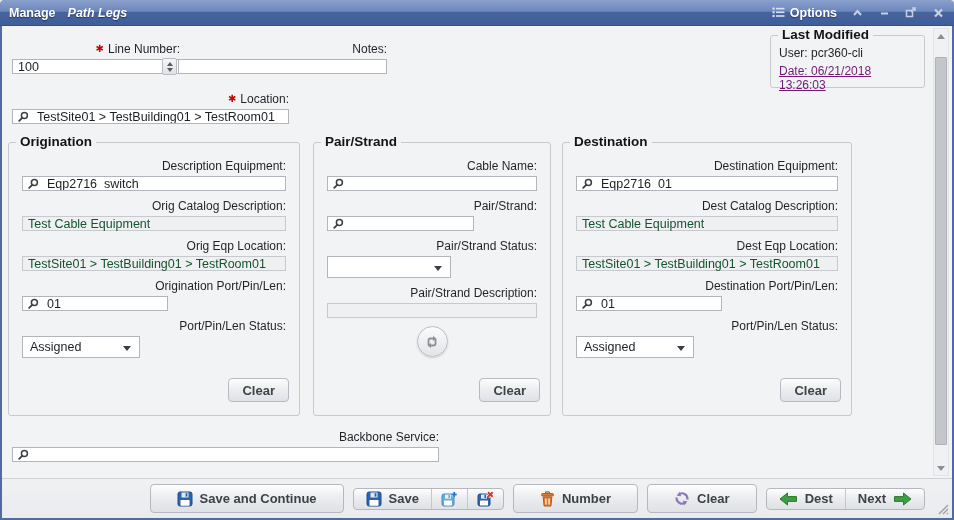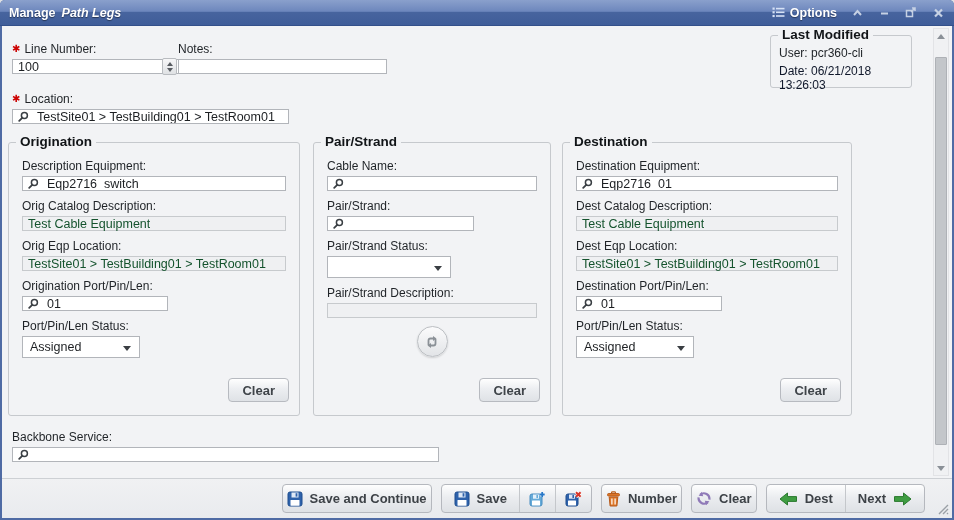--- a/index.html
+++ b/index.html
@@ -5,29 +5,29 @@
   * { margin:0; padding:0; box-sizing:border-box; }
   html,body { width:954px; height:520px; background:#dfe1e4; font-family:"Liberation Sans", sans-serif; }
   .window { position:relative; width:954px; height:520px; background:#4f6ba4; border-radius:5px 5px 0 0; overflow:hidden; }
 
   
   .titlebar { position:absolute; top:0; left:0; right:0; height:26px;
     background:linear-gradient(#8aa0cc 0%, #6d87bd 45%, #47649e 50%, #3f5d99 100%);
     border-bottom:1px solid #33508a; border-radius:4px 4px 0 0;
     display:flex; align-items:center; padding:0 9px; color:#fff; }
   .title { font-size:12.5px; font-weight:bold; text-shadow:0 1px 1px rgba(0,0,0,.45); }
-  .title .em { font-style:italic; margin-left:6px; }
+  .title .em { font-style:italic; margin-left:12px; }
   .titlebar-right { margin-left:auto; display:flex; align-items:center; gap:13px; }
   .options-btn { display:flex; align-items:center; gap:5px; font-size:12.5px; font-weight:bold; cursor:pointer; text-shadow:0 1px 1px rgba(0,0,0,.4);justify-content:flex-end; }
   .winbtn { width:14px; height:14px; display:flex; align-items:center; justify-content:center; cursor:pointer; }
 
   
   .content { position:absolute; top:26px; left:2px; right:2px; bottom:42px; background:#f2f3f5; }
 
-  .fl { display:block; font-size:12px; color:#1f2327; margin-bottom:3px; white-space:nowrap; }
+  .fl { display:block; font-size:12px; color:#1f2327; margin-bottom:3px; white-space:nowrap;text-align:right; }
   .req { color:#cc0202; font-size:10px; margin-right:4px; vertical-align:1px; }
 
   .tf { display:flex; align-items:center; height:15px; background:#fff; border:1px solid #b2b5ba; padding:0 5px; gap:8px; }
   .tf input { border:none; outline:none; background:transparent; flex:1; min-width:0; font-family:"Liberation Sans",sans-serif; font-size:12.5px; color:#1c1f22; height:100%; }
   .tf.ro { background:#eff0f2; border-color:#c7cacd; }
   .ro-text { font-size:12.5px; color:#14532d; white-space:nowrap; overflow:hidden; }
 
   .spinner { width:15px; height:17px; margin-right:-3px; border:1px solid #b9bcc0; background:linear-gradient(#f7f7f8,#dfe1e4); border-radius:2px;
     display:flex; flex-direction:column; align-items:center; justify-content:center; gap:2px; cursor:pointer; }
   .spin-up   { width:0; height:0; border-left:3.5px solid transparent; border-right:3.5px solid transparent; border-bottom:4px solid #585c61; }
@@ -55,24 +55,24 @@
   .scrollbar { position:absolute; top:2px; right:3px; bottom:2px; width:16px; background:#f0f1f3; border:1px solid #e2e3e6; display:flex; flex-direction:column; align-items:center; }
   .sb-arrow { height:14px; width:100%; display:flex; align-items:center; justify-content:center; cursor:pointer; }
   .sb-up-glyph   { width:0; height:0; border-left:4px solid transparent; border-right:4px solid transparent; border-bottom:5px solid #8a9097; }
   .sb-down-glyph { width:0; height:0; border-left:4px solid transparent; border-right:4px solid transparent; border-top:5px solid #8a9097; }
   .sb-track { flex:1; width:100%; position:relative; }
   .sb-thumb { position:absolute; top:14px; bottom:16px; left:1px; right:1px; background:#c3c6ca; border:1px solid #aeb1b6; border-radius:1px; cursor:pointer; }
 
   
   .toolbar { position:absolute; left:2px; right:2px; bottom:2px; height:40px; background:linear-gradient(#f0f1f3,#e9ebee);
     border-top:1px solid #cdd0d4; display:flex; align-items:center; justify-content:flex-end; gap:9px; padding-right:27px; }
-  .tbtn { display:inline-flex; align-items:center; gap:7px; height:29px; padding:0 4px;
+  .tbtn { display:inline-flex; align-items:center; gap:7px; height:29px; padding:0 26px;
     background:linear-gradient(#fefefe, #ebedf0 45%, #dee1e5); border:1px solid #b5b8be; border-radius:4px;
     font-size:13px; font-weight:bold; color:#3d4247; cursor:pointer; }
-  .btn-group { display:flex; height:29px; border:1px solid #b5b8be; border-radius:4px; overflow:hidden;
+  .btn-group { display:flex; height:22px; border:1px solid #b5b8be; border-radius:4px; overflow:hidden;
     background:linear-gradient(#fefefe, #ebedf0 45%, #dee1e5); }
   .btn-group .seg { display:flex; align-items:center; gap:7px; padding:0 12px; font-size:13px; font-weight:bold; color:#3d4247; cursor:pointer; }
   .btn-group .seg + .seg { border-left:1px solid #c4c7cb; }
   .btn-group .seg.icon-only { padding:0 9px; }
   .grip { position:absolute; right:3px; bottom:3px; cursor:nwse-resize; }
 </style>
 </head>
 <body>
 
 <div class="window">
@@ -131,24 +131,24 @@
           </span>
       </div>
     </div>
     <div style="position:absolute; left:176px; top:16px; width:209px;">
       <span class="fl">Notes:</span>
       <div class="tf">
         <input value="" style="">
       </div>
     </div>
 
-    <div class="panel" style="left:768px; top:9px; width:142px; height:53px; padding:10px 8px 4px;">
+    <div class="panel" style="left:768px; top:9px; width:155px; height:53px; padding:10px 8px 4px;">
       <span class="legend">Last Modified</span>
       <div style="font-size:12px; color:#22262a; margin-bottom:4px;">User: pcr360-cli</div>
-      <div style="font-size:12px; color:#0f172a;">Date: 06/21/2018 13:26:03</div>
+      <div style="font-size:12px; color:#701a75;text-decoration:underline;">Date: 06/21/2018 13:26:03</div>
     </div>
 
     <div style="position:absolute; left:10px; top:66px; width:277px;">
       <span class="fl"><span class="req">✱</span><span>Location:</span></span>
       <div class="tf">
         <svg width="11" height="11" viewBox="0 0 11 11">
             <circle cx="6.4" cy="4.4" r="3" fill="none" stroke="#3a3f44" stroke-width="1.5"></circle>
             <path d="M4.2 6.8 L1.2 9.8" stroke="#3a3f44" stroke-width="1.8" stroke-linecap="round"></path>
           </svg>
         <input value="TestSite01 &gt; TestBuilding01 &gt; TestRoom01" style="">

